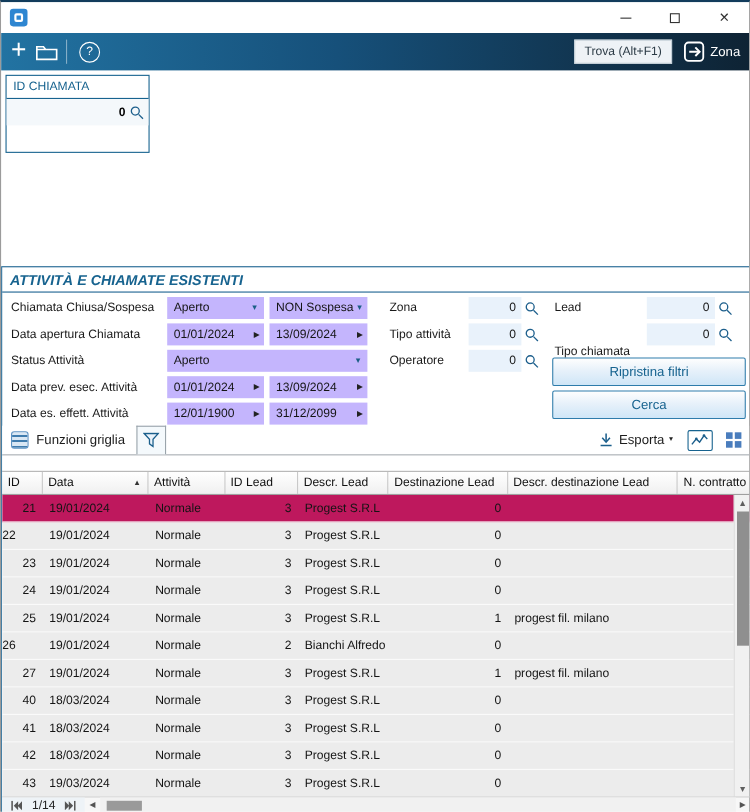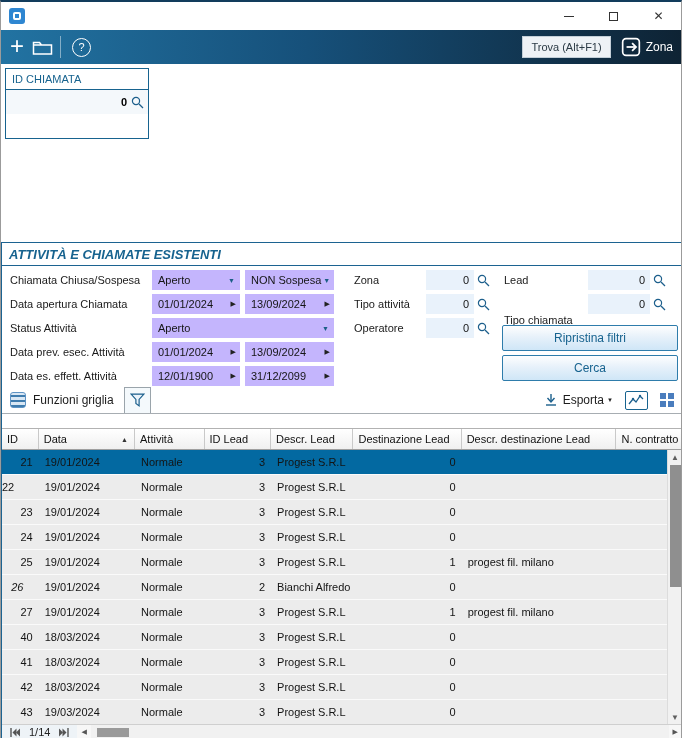--- a/index.html
+++ b/index.html
@@ -28,21 +28,21 @@
   .tb-plus{ color:#fff; font-size:24px; font-weight:300; line-height:24px; margin:0 8px 2px 9px; }
   .tb-sep{ width:1px; height:22px; background:rgba(255,255,255,.45); margin:0 7px; }
   .tb-help{ width:19px; height:19px; border:1.5px solid #fff; border-radius:50%;
     color:#fff; font-size:11px; display:flex; align-items:center; justify-content:center; margin-left:4px;}
   .tb-right{ margin-left:auto; display:flex; align-items:center; }
   .trova-box{ height:22px; background:#eef2f6; border:1px solid #c3cfd8; color:#2b3a45;
     font-size:11px; display:flex; align-items:center; padding:0 8px; margin-right:10px; }
   .esci{ display:flex; align-items:center; margin-right:8px; }
   .esci-label{ color:#fff; font-size:12px; margin-left:5px; }
   
-  .idpanel{ position:absolute; left:4px; top:66px; width:144px; height:71px;
+  .idpanel{ position:absolute; left:4px; top:66px; width:131px; height:71px;
     border:1px solid #17638f; background:#fff; }
   .idpanel-header{ height:21px; border-bottom:1px solid #17638f; color:#17638f; font-size:11px;
     display:flex; align-items:center; padding-left:6px; }
   .idpanel-row{ height:24px; background:#f4f8fb; display:flex; align-items:center;
     justify-content:flex-end; padding-right:4px; }
   .idpanel-val{ font-size:11px; font-weight:bold; color:#000; margin-right:4px; }
   
   .section{ position:absolute; left:0; top:240px; width:682px; height:498px;
     border:1px solid #1c6391; background:#fff; }
   .section-header{ height:23px; border-bottom:1px solid #1c6391; display:flex; align-items:center;
@@ -83,21 +83,21 @@
   .gridicon div{ background:#4a7dbd; }
   
   .gap{ height:14px; background:#fff; }
   .thead{ display:flex; height:22px; border-top:1px solid #b2b2b2; border-bottom:1px solid #9f9f9f;
     background:linear-gradient(180deg,#ffffff,#f0f0f0); }
   .th{ font-size:11px; color:#111; border-right:1px solid #c9c9c9; display:flex; align-items:center;
     padding-left:5px; white-space:nowrap; overflow:hidden; }
   .th .sort{ margin-left:auto; margin-right:6px; font-size:7px; color:#333; }
   .tbody{ position:relative; height:275px; overflow:hidden; background:#fff; }
   .tr{ display:flex; height:25px; background:#ececec; border-bottom:1px solid #fafafa; }
-  .tr.selected{ background:#0369a1; }
+  .tr.selected{ background:#be185d; }
   .td{ font-size:11px; color:#141414; line-height:24px; white-space:nowrap; overflow:hidden; }
   
   .vscroll{ position:absolute; right:0; top:0; width:15px; height:275px; background:#f1f1f1;
     border-left:1px solid #dcdcdc; }
   .vs-arrow{ height:15px; display:flex; align-items:center; justify-content:center;
     font-size:8px; color:#5f5f5f; }
   .vs-arrow.down{ position:absolute; bottom:0; width:100%; }
   .vs-thumb{ position:absolute; top:15px; left:2px; width:11px; height:122px; background:#8f8f8f; }
   
   .pager{ position:absolute; left:0; bottom:0; width:100%; height:15px; background:#f7f7f7;
@@ -373,21 +373,21 @@
             <div class="td" style="width: 37px; text-align: right; padding: 0px 6px 0px 0px;">25</div>
             <div class="td" style="width: 97px; text-align: left; padding: 0px 0px 0px 6px;">19/01/2024</div>
             <div class="td" style="width: 70px; text-align: left; padding: 0px 0px 0px 6px;">Normale</div>
             <div class="td" style="width: 67px; text-align: right; padding: 0px 6px 0px 0px;">3</div>
             <div class="td" style="width: 83px; text-align: left; padding: 0px 0px 0px 6px;">Progest S.R.L</div>
             <div class="td" style="width: 109px; text-align: right; padding: 0px 6px 0px 0px;">1</div>
             <div class="td" style="width: 156px; text-align: left; padding: 0px 0px 0px 6px;">progest fil. milano</div>
             <div class="td" style="width: 66px; text-align: right; padding: 0px 6px 0px 0px;"></div>
           </div>
           <div class="tr">
-            <div class="td" style="width: 37px; text-align: center; padding: 0px 6px 0px 0px; font-style: italic;">26</div>
+            <div class="td" style="width: 37px; text-align: left; padding: 0px 6px 0px 0px;">26</div>
             <div class="td" style="width: 97px; text-align: left; padding: 0px 0px 0px 6px;">19/01/2024</div>
             <div class="td" style="width: 70px; text-align: left; padding: 0px 0px 0px 6px;">Normale</div>
             <div class="td" style="width: 67px; text-align: right; padding: 0px 6px 0px 0px;">2</div>
             <div class="td" style="width: 83px; text-align: left; padding: 0px 0px 0px 6px;">Bianchi Alfredo</div>
             <div class="td" style="width: 109px; text-align: right; padding: 0px 6px 0px 0px;">0</div>
             <div class="td" style="width: 156px; text-align: left; padding: 0px 0px 0px 6px;"></div>
             <div class="td" style="width: 66px; text-align: right; padding: 0px 6px 0px 0px;"></div>
           </div>
           <div class="tr">
             <div class="td" style="width: 37px; text-align: right; padding: 0px 6px 0px 0px;">27</div>

